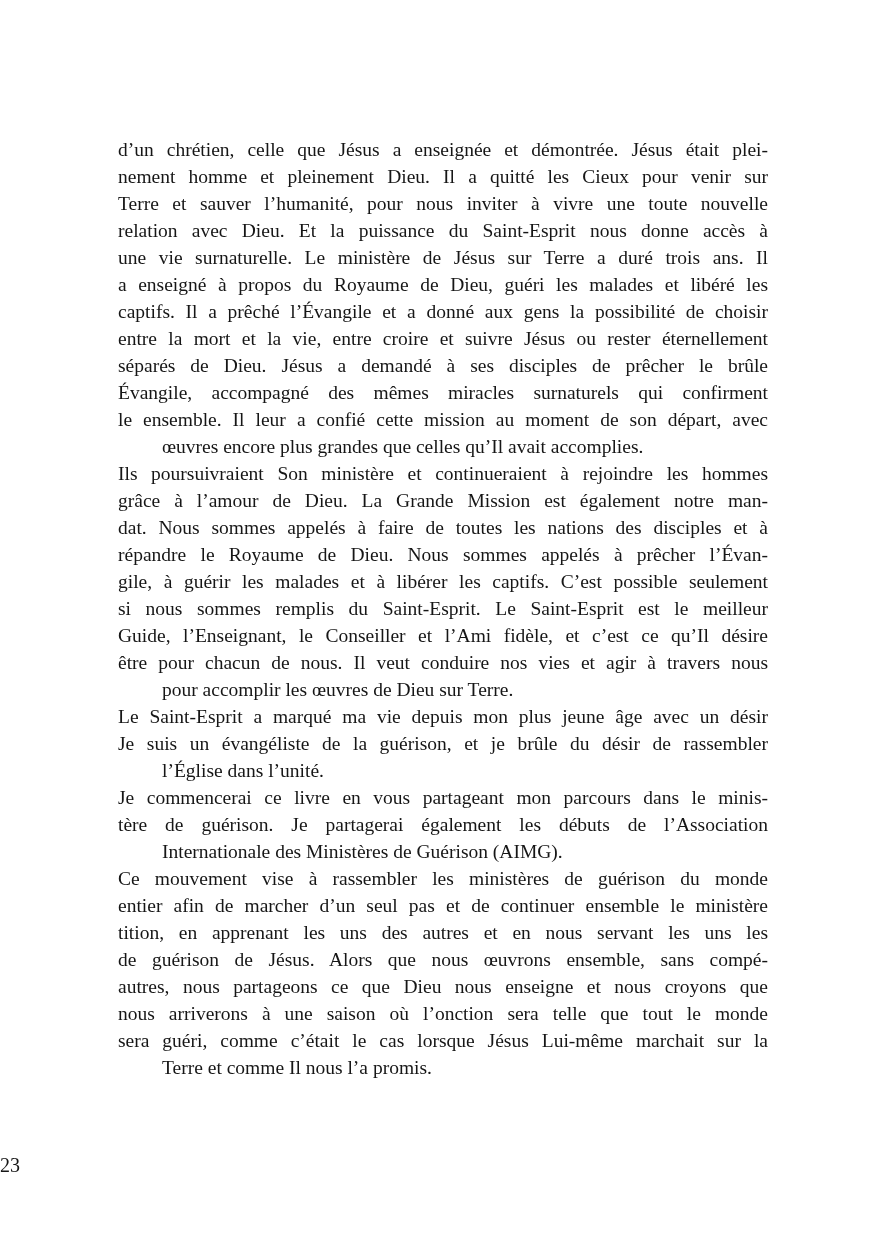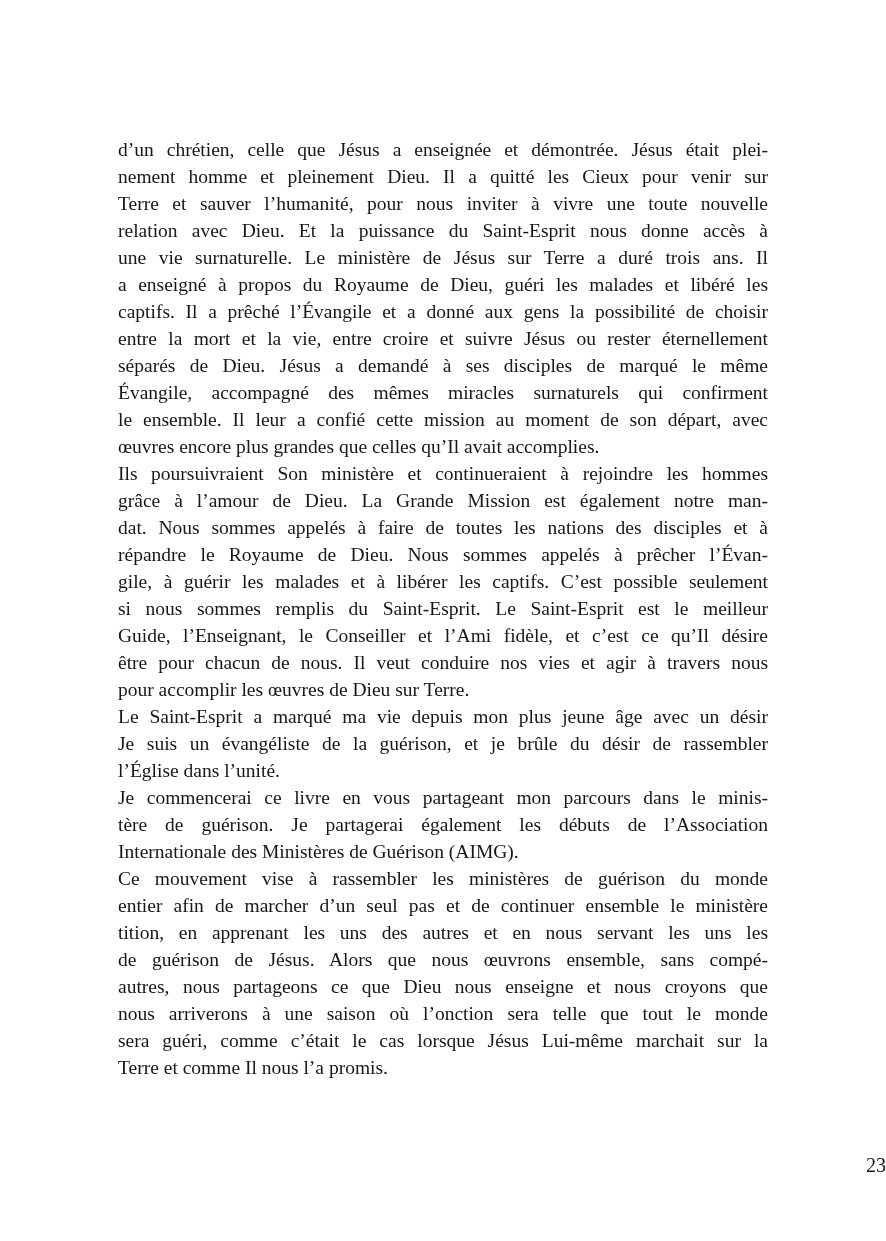--- a/index.html
+++ b/index.html
@@ -26,45 +26,46 @@
   .para {
     margin: 0;
   }
   .line {
     text-align: justify;
     text-align-last: justify;
     white-space: normal;
   }
   .line.last {
     text-align-last: left;
+    margin-left: 44px;
   }
   .page-number {
     position: absolute;
     top: 1152px;
     left: 0;
     width: 886px;
-    text-align: right;
+    text-align: left;
     font-size: 20px;
     line-height: 27px;
   }
 </style>
 </head>
 <body>
 
 <div class="text-block">
     <div class="para">
       <div class="line">d’un chrétien, celle que Jésus a enseignée et démontrée. Jésus était plei-</div>
       <div class="line">nement homme et pleinement Dieu. Il a quitté les Cieux pour venir sur</div>
       <div class="line">Terre et sauver l’humanité, pour nous inviter à vivre une toute nouvelle</div>
       <div class="line">relation avec Dieu. Et la puissance du Saint-Esprit nous donne accès à</div>
       <div class="line">une vie surnaturelle. Le ministère de Jésus sur Terre a duré trois ans. Il</div>
       <div class="line">a enseigné à propos du Royaume de Dieu, guéri les malades et libéré les</div>
       <div class="line">captifs. Il a prêché l’Évangile et a donné aux gens la possibilité de choisir</div>
       <div class="line">entre la mort et la vie, entre croire et suivre Jésus ou rester éternellement</div>
-      <div class="line">séparés de Dieu. Jésus a demandé à ses disciples de marqué le même</div>
+      <div class="line">séparés de Dieu. Jésus a demandé à ses disciples de prêcher le brûle</div>
       <div class="line">Évangile, accompagné des mêmes miracles surnaturels qui confirment</div>
       <div class="line">le ensemble. Il leur a confié cette mission au moment de son départ, avec</div>
       <div class="line last">œuvres encore plus grandes que celles qu’Il avait accomplies.</div>
     </div>
     <div class="para">
       <div class="line">Ils poursuivraient Son ministère et continueraient à rejoindre les hommes</div>
       <div class="line">grâce à l’amour de Dieu. La Grande Mission est également notre man-</div>
       <div class="line">dat. Nous sommes appelés à faire de toutes les nations des disciples et à</div>
       <div class="line">répandre le Royaume de Dieu. Nous sommes appelés à prêcher l’Évan-</div>
       <div class="line">gile, à guérir les malades et à libérer les captifs. C’est possible seulement</div>

